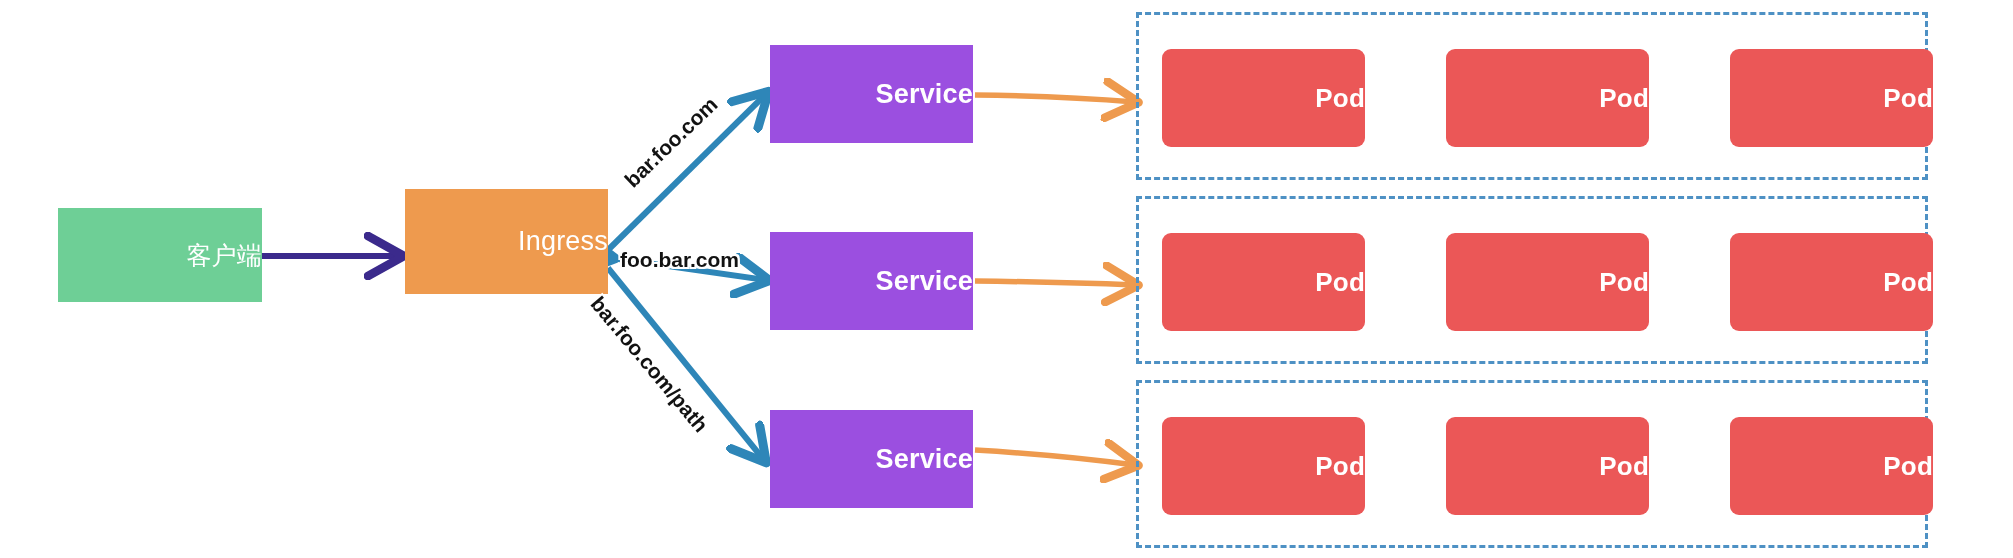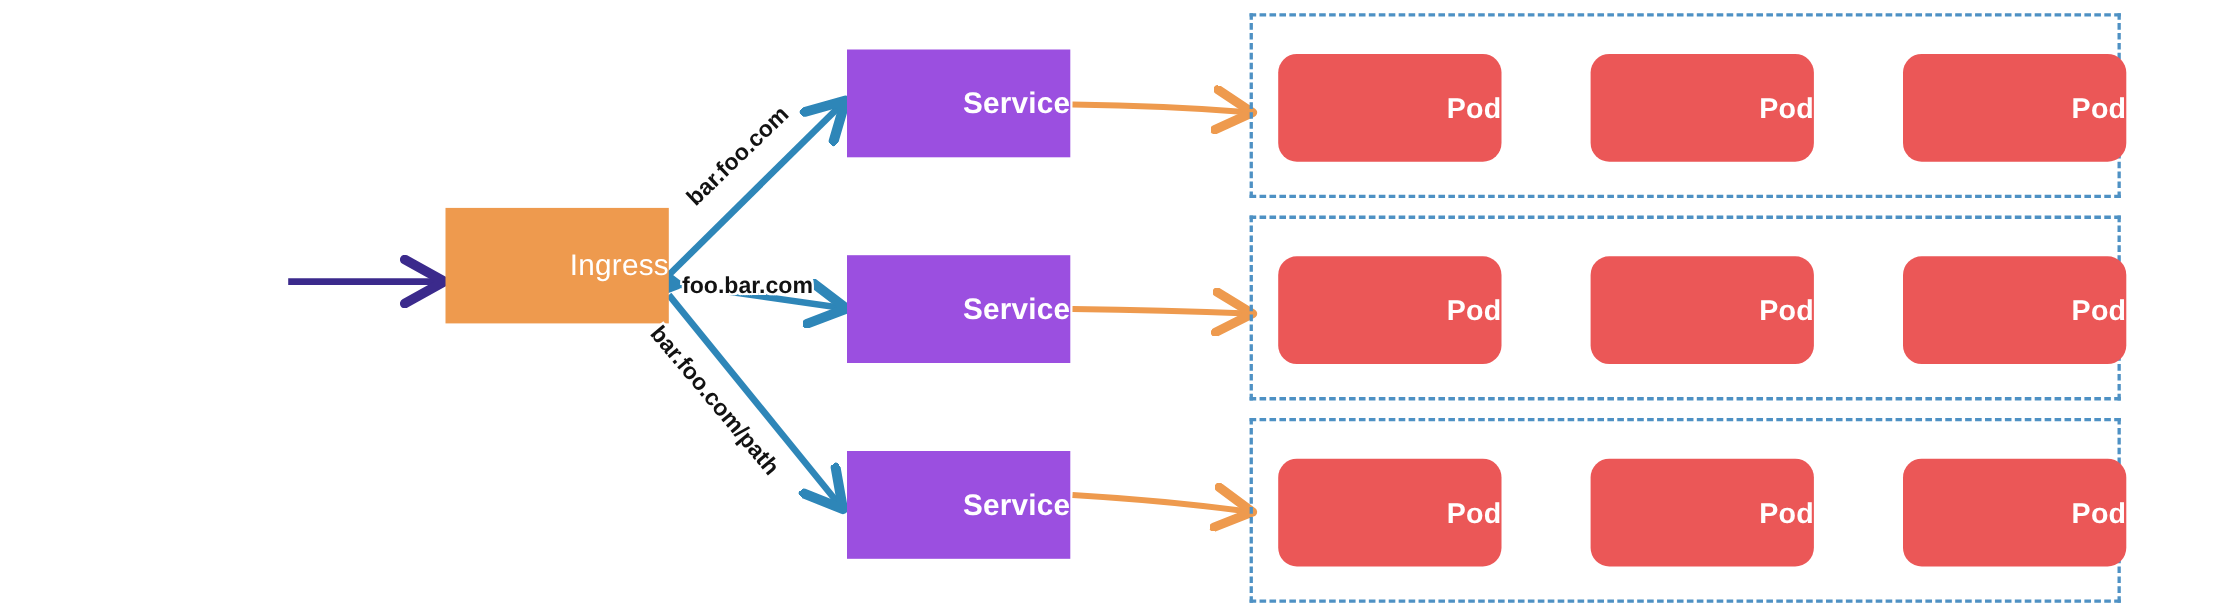--- a/index.html
+++ b/index.html
@@ -37,21 +37,21 @@
     background: #EE9A4E;
     font-size: 27px;
     font-weight: normal;
   }
   .service-node {
     background: #9B4FE0;
     font-size: 27px;
   }
   .pod-node {
     background: #EB5757;
-    border-radius: 17px;
+    border-radius: 9px;
     font-size: 26px;
   }
   .pod-group {
     position: absolute;
     box-sizing: border-box;
     border: 3px dashed #4E91C4;
     background: transparent;
   }
   svg.edges {
     position: absolute;
@@ -103,20 +103,23 @@
 
     <line x1="612" y1="258" x2="766" y2="280" stroke="#2E86B8" stroke-width="6" marker-start="url(#arrow-blue-rev)" marker-end="url(#arrow-blue)"></line>
 
     <line x1="608" y1="268" x2="764" y2="460" stroke="#2E86B8" stroke-width="6" marker-end="url(#arrow-blue)"></line>
 
     <path d="M 975 95 Q 1060 96 1135 102" fill="none" stroke="#EE9A4E" stroke-width="5.5" marker-end="url(#arrow-orange)"></path>
     <path d="M 975 281 Q 1060 282 1135 285" fill="none" stroke="#EE9A4E" stroke-width="5.5" marker-end="url(#arrow-orange)"></path>
     <path d="M 975 450 Q 1060 455 1135 465" fill="none" stroke="#EE9A4E" stroke-width="5.5" marker-end="url(#arrow-orange)"></path>
   </svg>
 
+  <div class="node client-node" style="left:58px; top:208px; width:204px; height:94px;">
+    <span>客户端</span>
+  </div>
 
   <div class="node ingress-node" style="left:405px; top:189px; width:203px; height:105px;">
     <span>Ingress</span>
   </div>
 
   <div class="node service-node" style="left:770px; top:45px; width:203px; height:98px;">
     <span>Service</span>
   </div>
 
   <div class="node service-node" style="left:770px; top:232px; width:203px; height:98px;">

